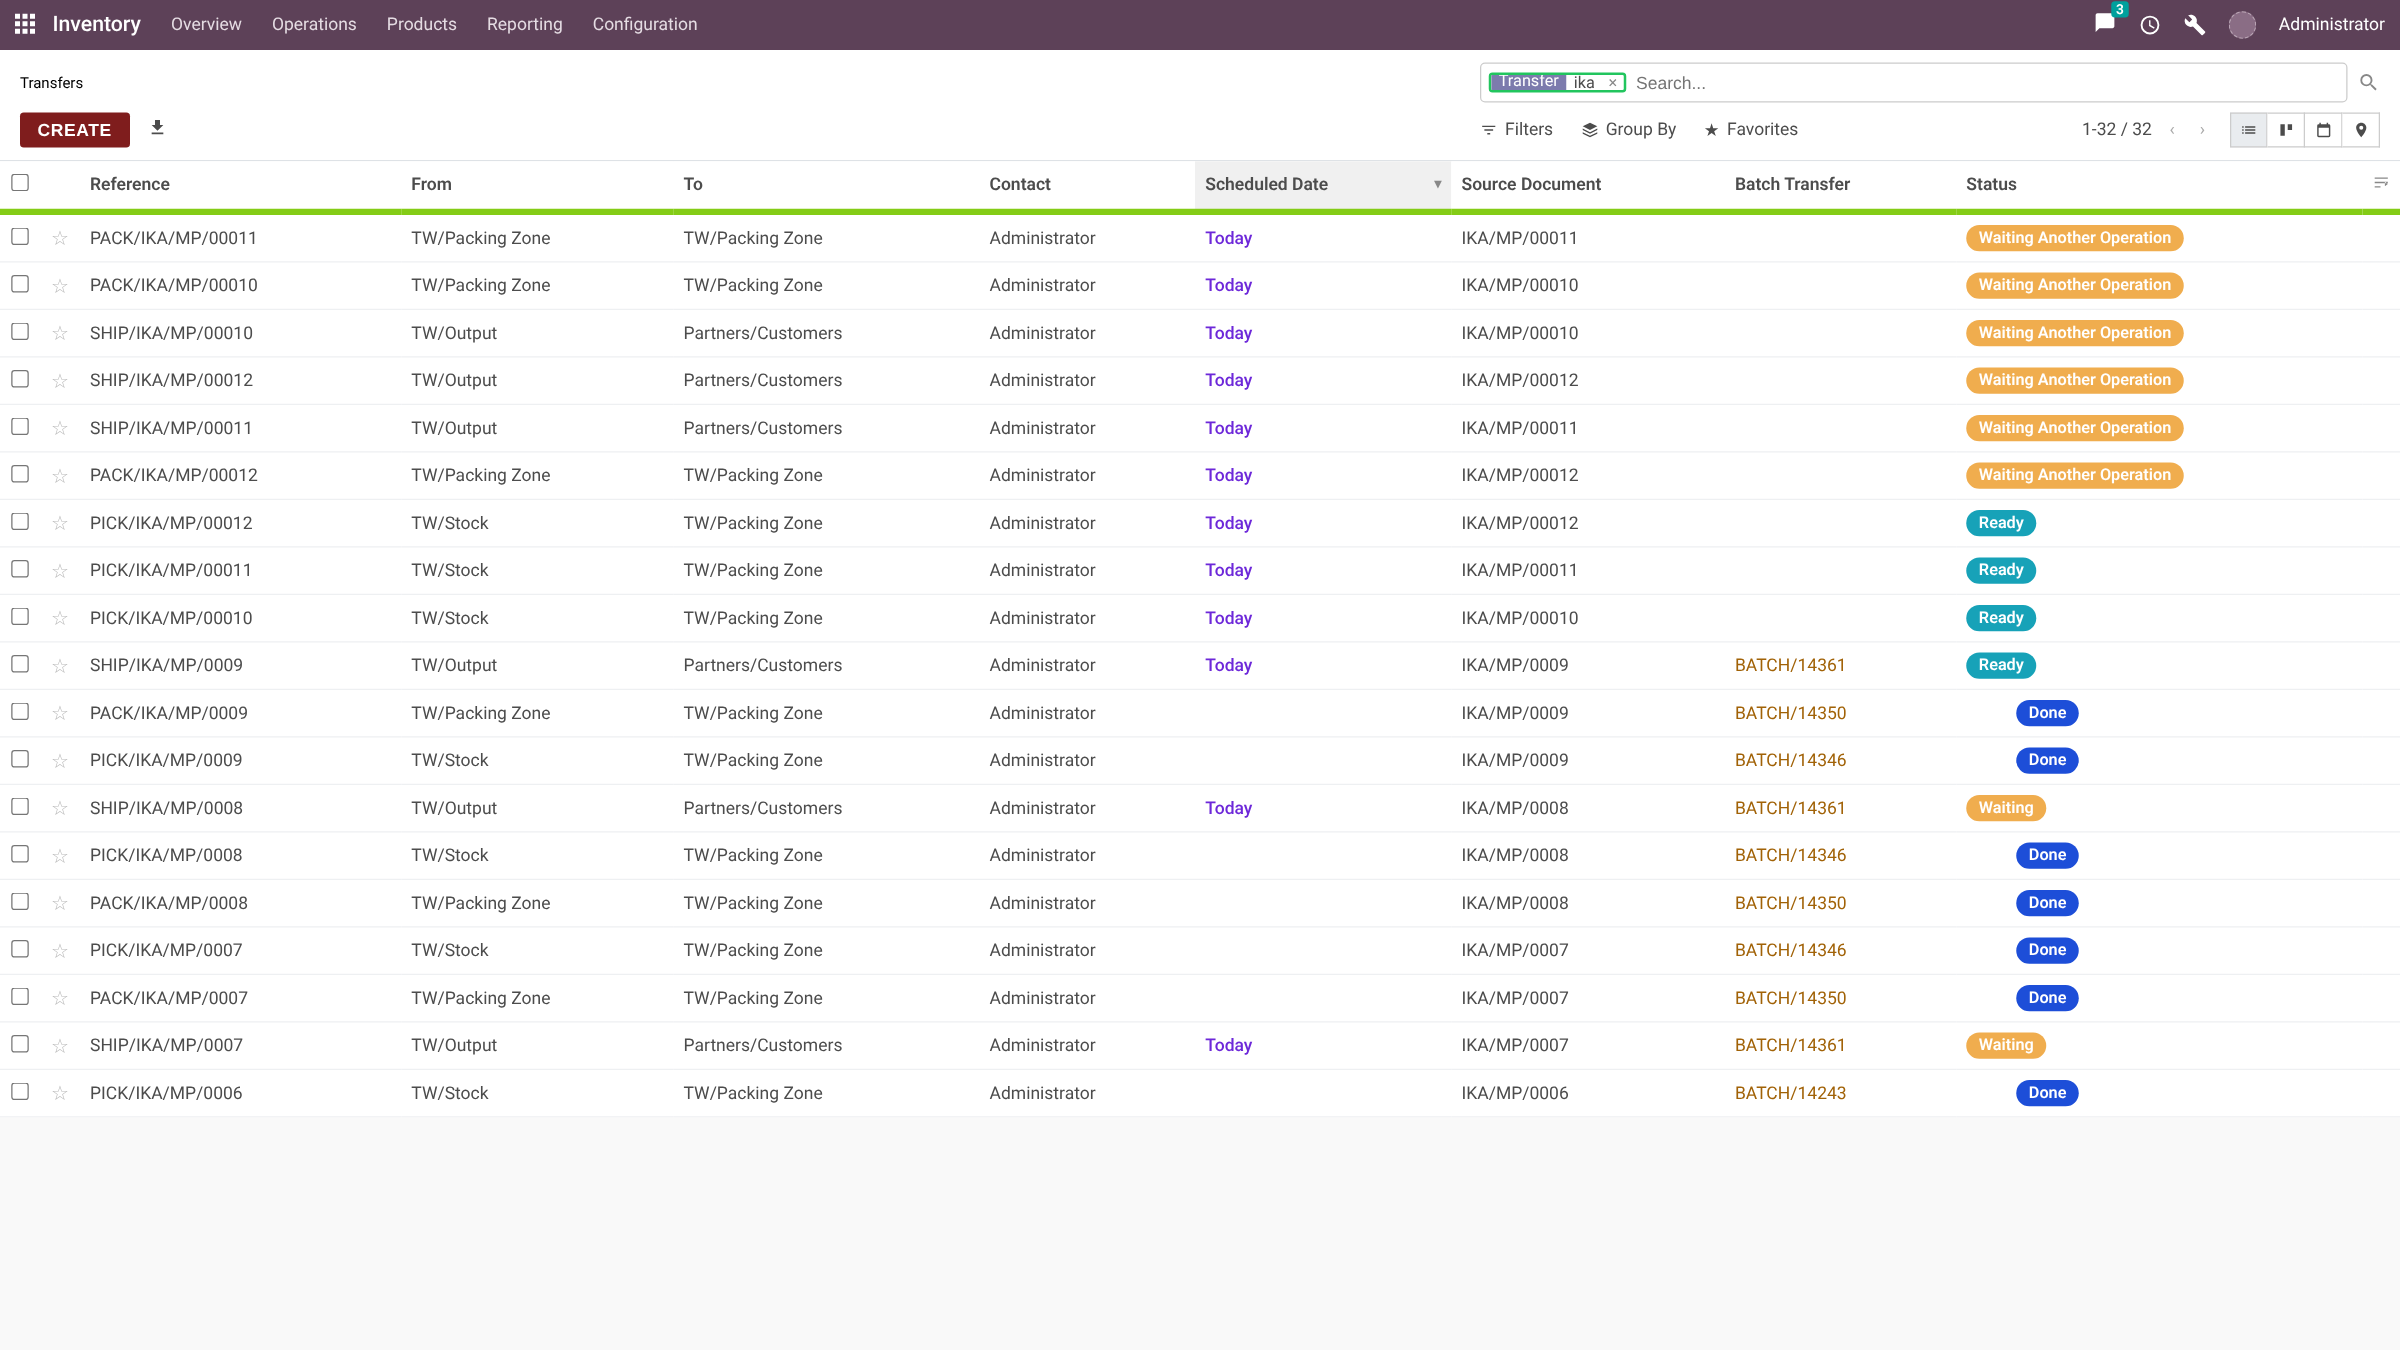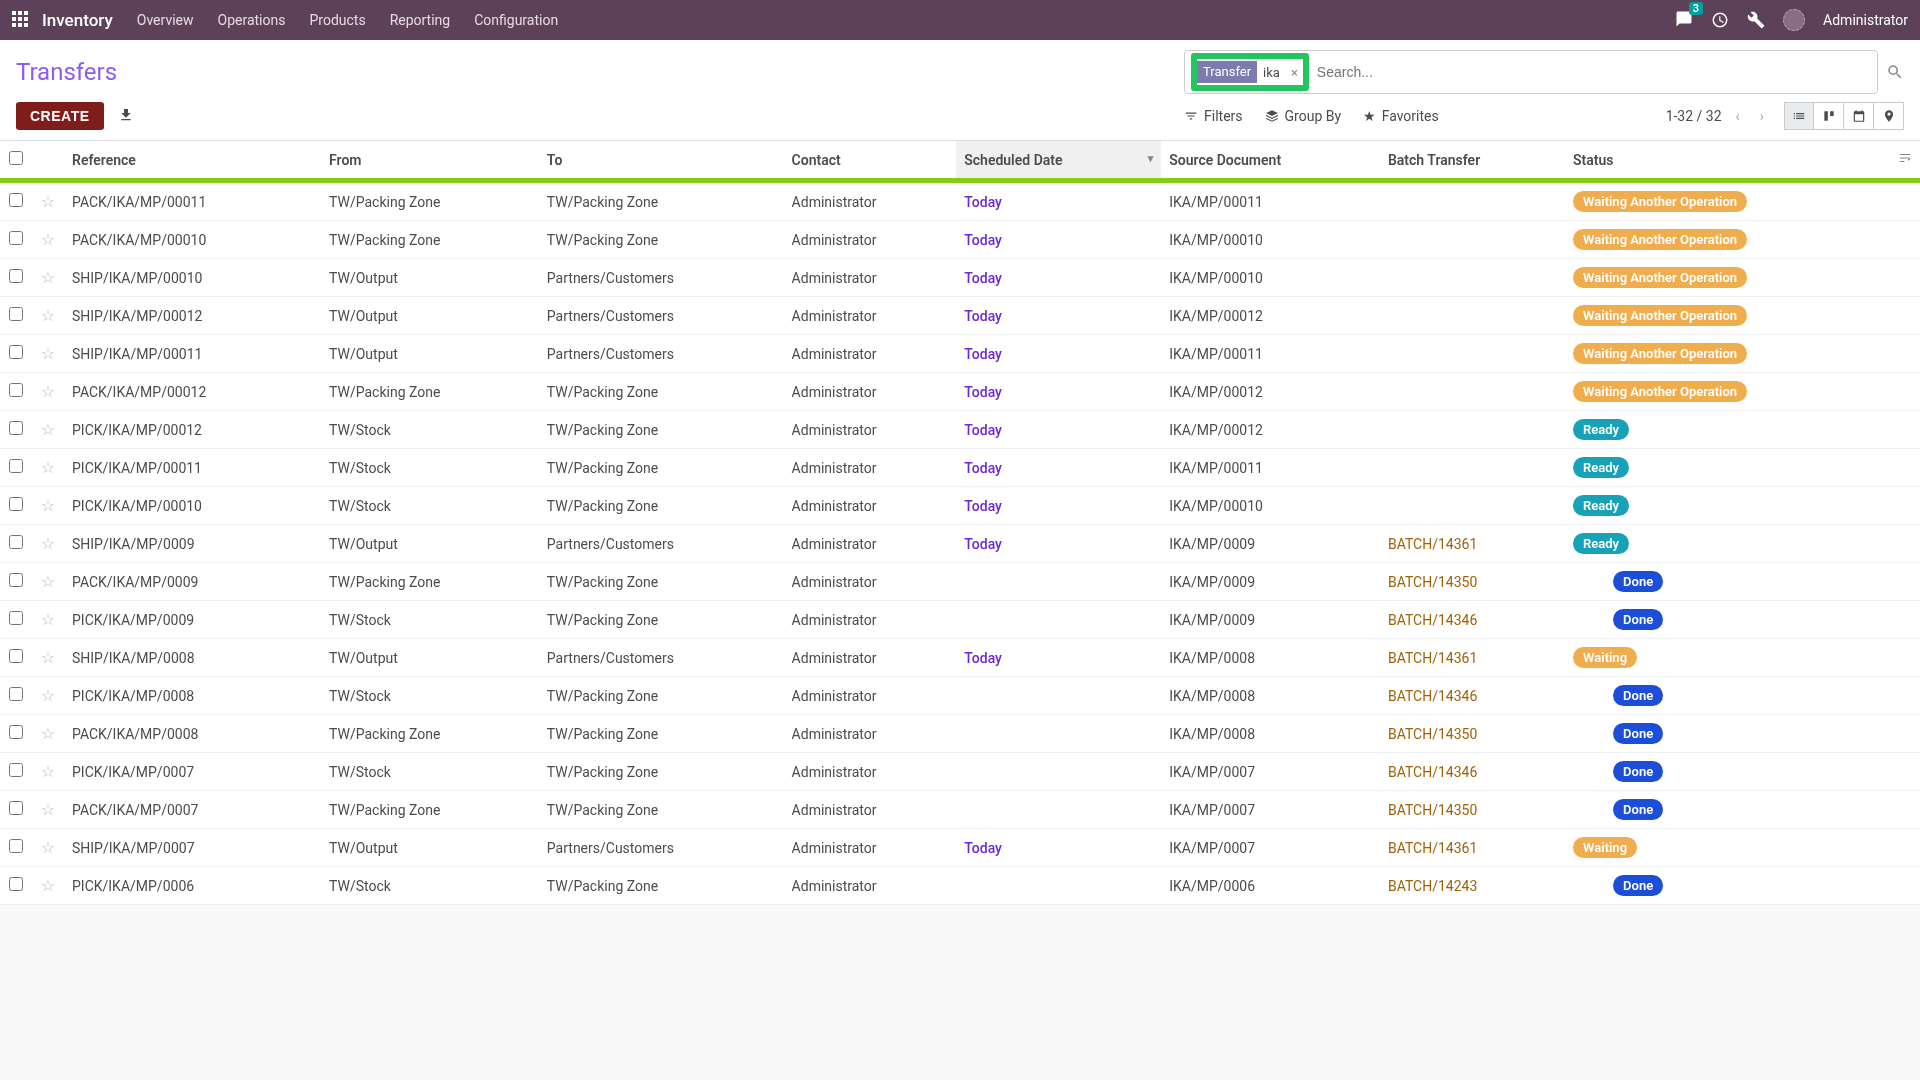--- a/index.html
+++ b/index.html
@@ -16,24 +16,24 @@
 .nav-right { margin-left: auto; display: flex; align-items: center; gap: 18px; }
 .msg-badge { position: relative; }
 .badge-num { position: absolute; top: -8px; right: -10px; background: #00a09d; color: #fff; border-radius: 3px; font-size: 11px; padding: 0 4px; font-weight: 600; }
 .nav-icon { width: 18px; height: 18px; fill: #fff; cursor: pointer; }
 .avatar { width: 22px; height: 22px; border-radius: 50%; background: #8a6d85; border: 1px dashed #b8a3b3; }
 .user-name { color: #fff; font-size: 14px; }
 
 
 .control-panel { background: #fff; border-bottom: 1px solid #dee2e6; }
 .cp-row1 { display: flex; align-items: center; padding: 10px 16px 4px 16px; }
-.breadcrumb { font-size: 24px; color: #8b5cf6; }
+.breadcrumb { font-size: 12px; color: #000000; }
 .search-area { margin-left: auto; display: flex; align-items: center; flex: 0 0 auto; width: 720px; }
 .search-box { border: 1px solid #ccc; border-radius: 4px; display: flex; align-items: center; min-height: 32px; padding: 2px 6px; flex: 1; }
-.facet { display: inline-flex; align-items: center; border: 6px solid #22c55e; border-radius: 3px; overflow: hidden; height: 38px; margin-right: 6px; }
+.facet { display: inline-flex; align-items: center; border: 2px solid #22c55e; border-radius: 3px; overflow: hidden; height: 16px; margin-right: 6px; }
 .facet-label { background: #7c7bad; color: #fff; padding: 0 6px; font-size: 13px; line-height: 22px; }
 .facet-value { padding: 0 6px; font-size: 13px; color: #4c4c4c; }
 .facet-remove { padding: 0 5px; cursor: pointer; color: #888; font-size: 13px; }
 .search-input { border: none; outline: none; flex: 1; font-size: 14px; padding: 2px; }
 .search-icon { margin-left: 8px; }
 
 .cp-row2 { display: flex; align-items: center; padding: 4px 16px 10px 16px; }
 .btn-create { background: #7f1d1d; color: #fff; border: none; padding: 6px 14px; font-size: 14px; font-weight: 600; border-radius: 3px; cursor: pointer; letter-spacing: 0.5px; }
 .btn-import { margin-left: 14px; cursor: pointer; }
 .cp-right { margin-left: auto; display: flex; align-items: center; gap: 20px; }

